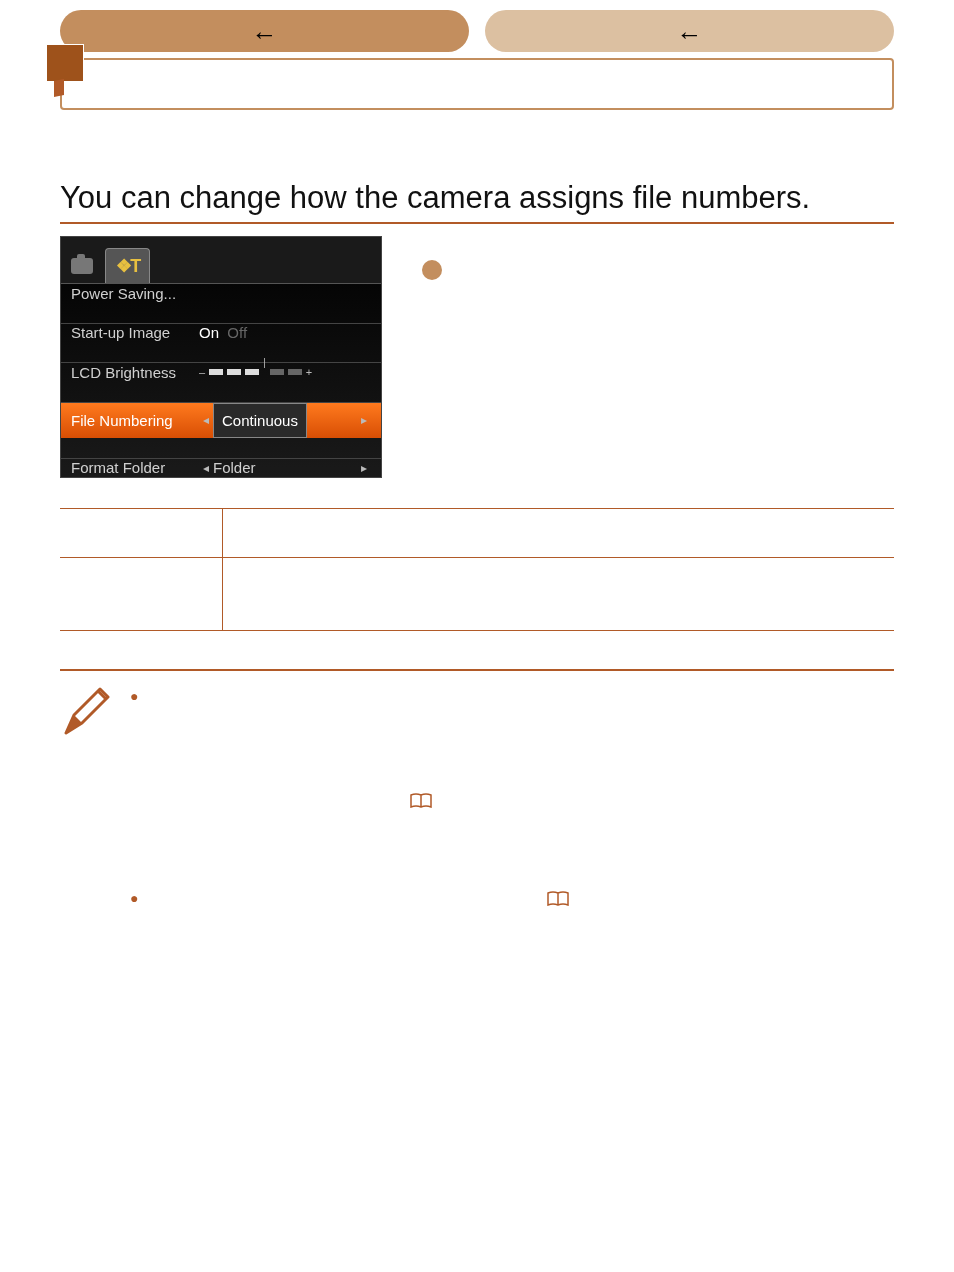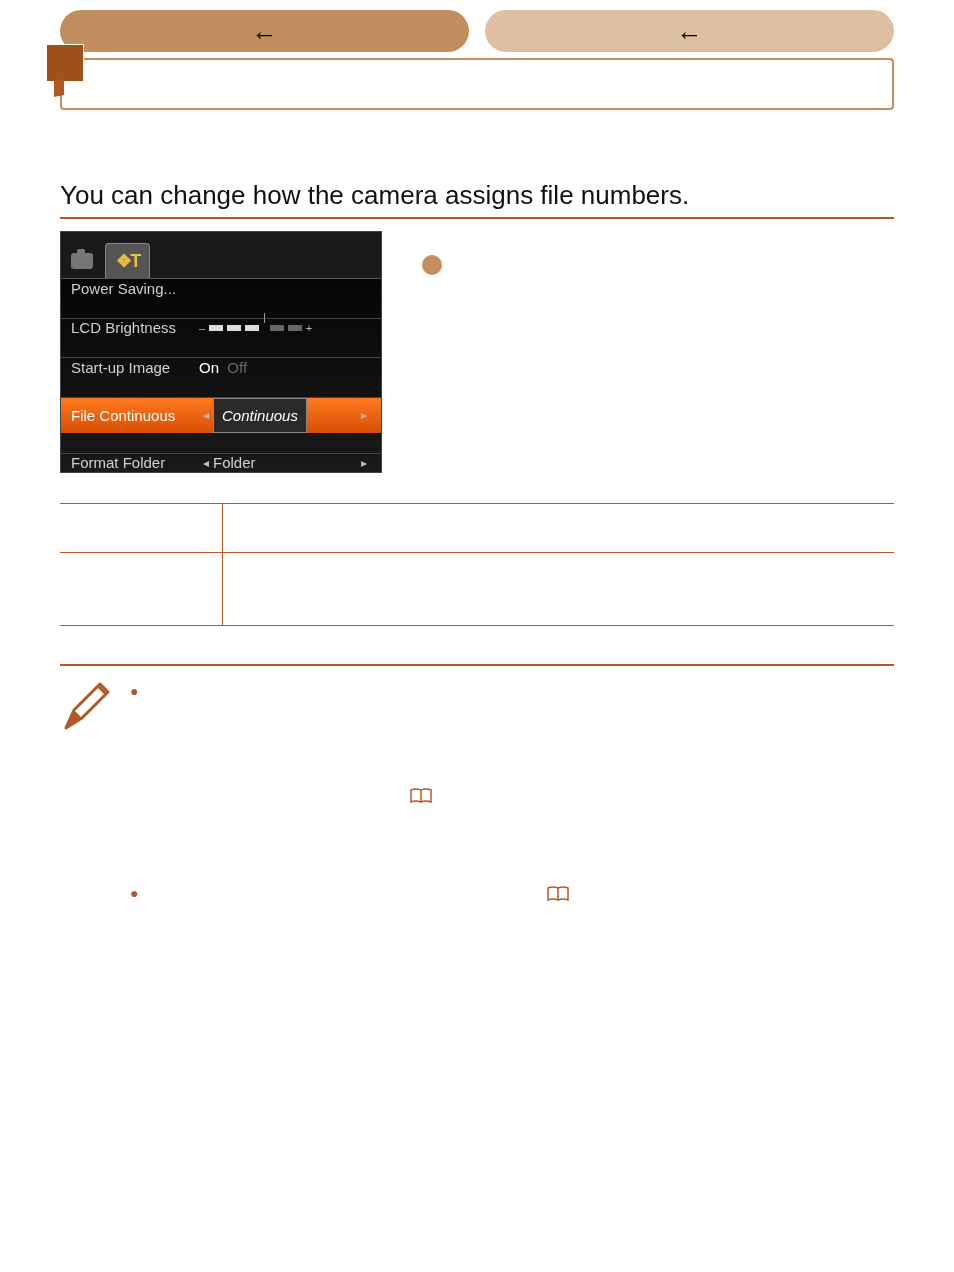--- a/index.html
+++ b/index.html
@@ -18,40 +18,40 @@
   .nav-row{display:flex;gap:16px;padding:0 60px;}
   .pill{flex:1;height:42px;border-radius:22px;display:flex;align-items:center;justify-content:center;}
   .pill-dark{background:var(--brown-dark);}
   .pill-light{background:var(--brown-light);}
   .arrow-left{font-size:26px;font-weight:bold;color:#000;}
   
   .title-wrap{position:relative;margin:6px 60px 0 60px;border:2px solid var(--brown-dark);border-radius:4px;height:48px;}
   .title-square{position:absolute;left:-16px;top:-16px;width:36px;height:36px;background:#9e521b;border:1px solid #fff;}
   .title-band{position:absolute;left:-8px;top:20px;width:10px;height:16px;background:var(--brown-accent);transform:skewY(-12deg);}
   
-  .intro{margin:70px 60px 6px 60px;font-size:26px;}
+  .intro{margin:70px 60px 6px 60px;font-size:31px;}
   .hr-thick{margin:4px 60px;border:none;border-top:2px solid var(--brown-accent);}
   
   .mid{display:flex;gap:40px;margin:12px 60px 0 60px;}
   
   .lcd{width:320px;height:240px;background:linear-gradient(#000,#1a1a1a);border:1px solid #444;display:flex;flex-direction:column;overflow:hidden;}
   .lcd-tabs{display:flex;align-items:flex-end;height:46px;background:#1a1a1a;border-bottom:1px solid #555;}
   .tab{height:34px;display:flex;align-items:center;justify-content:center;padding:0 10px;}
   .tab-inactive{color:#888;}
   .tab-active{background:#555;border:1px solid #888;border-bottom:none;border-radius:4px 4px 0 0;color:#e8c040;margin-left:2px;}
   .cam-icon{width:22px;height:16px;background:#777;border-radius:3px;position:relative;}
   .cam-icon::after{content:"";position:absolute;top:-4px;left:6px;width:8px;height:4px;background:#777;border-radius:2px 2px 0 0;}
   .tools-icon{font-size:18px;font-weight:bold;letter-spacing:-2px;}
   .lcd-body{flex:1;display:flex;flex-direction:column;gap:20px;}
   .lcd-row{flex:1;display:flex;align-items:center;padding:0 10px;font-size:15px;color:var(--camera-text);border-top:1px solid #444;}
   .lcd-row:first-child{border-top:none;}
   .lcd-label{flex:0 0 128px;}
   .lcd-val{flex:1;display:flex;align-items:center;}
   .row-highlight{background:linear-gradient(#ff7a1e,#d84e04);color:#fff;}
-  .row-highlight .val-box{background:#2a2a2a;padding:8px 8px;border:1px solid #888;font-style:italic;}
+  .row-highlight .val-box{background:#2a2a2a;padding:8px 8px;border:1px solid #888;}
   .arrow-small{color:#bbb;font-size:12px;padding:0 4px;}
   .brightness-bar{display:flex;align-items:center;gap:4px;color:#bbb;}
   .seg{width:14px;height:6px;background:#666;}
   .seg.lit{background:#ddd;}
   .tickmark{position:relative;top:-10px;font-size:10px;}
   
   .bullet-col{padding-top:24px;}
   .big-bullet{width:20px;height:20px;border-radius:50%;background:var(--brown-dark);display:inline-block;}
   
   .tbl{margin:30px 60px 0 60px;border-collapse:collapse;width:calc(100% - 120px);}
@@ -98,41 +98,41 @@
         </div>
         <div class="tab tab-active">
           <span class="tools-icon">❖T</span>
         </div>
       </div>
       <div class="lcd-body">
         <div class="lcd-row">
           <span class="lcd-label">Power Saving...</span>
         </div>
         <div class="lcd-row">
+          <span class="lcd-label">Start-up Image</span>
+          <span class="lcd-val">
+            <span style="color:#fff">On</span>&nbsp;&nbsp;
+            <span style="color:#666">Off</span>
+          </span>
+        </div>
+        <div class="lcd-row">
           <span class="lcd-label">LCD Brightness</span>
           <span class="lcd-val brightness-bar">
             <span style="font-size:11px">–</span>
             <span class="seg lit"></span>
               <span class="seg lit"></span>
               <span class="seg lit"></span>
             <span class="tickmark">|</span>
             <span class="seg"></span>
               <span class="seg"></span>
             <span style="font-size:11px">+</span>
           </span>
         </div>
-        <div class="lcd-row">
-          <span class="lcd-label">Start-up Image</span>
-          <span class="lcd-val">
-            <span style="color:#fff">On</span>&nbsp;&nbsp;
-            <span style="color:#666">Off</span>
-          </span>
-        </div>
         <div class="lcd-row row-highlight">
-          <span class="lcd-label">File Continuous</span>
+          <span class="lcd-label">File Numbering</span>
           <span class="lcd-val">
             <span class="arrow-small">◂</span>
             <span class="val-box">Continuous</span>
             <span class="arrow-small" style="margin-left:auto">▸</span>
           </span>
         </div>
         <div class="lcd-row">
           <span class="lcd-label">Format Folder</span>
           <span class="lcd-val">
             <span class="arrow-small">◂</span>

